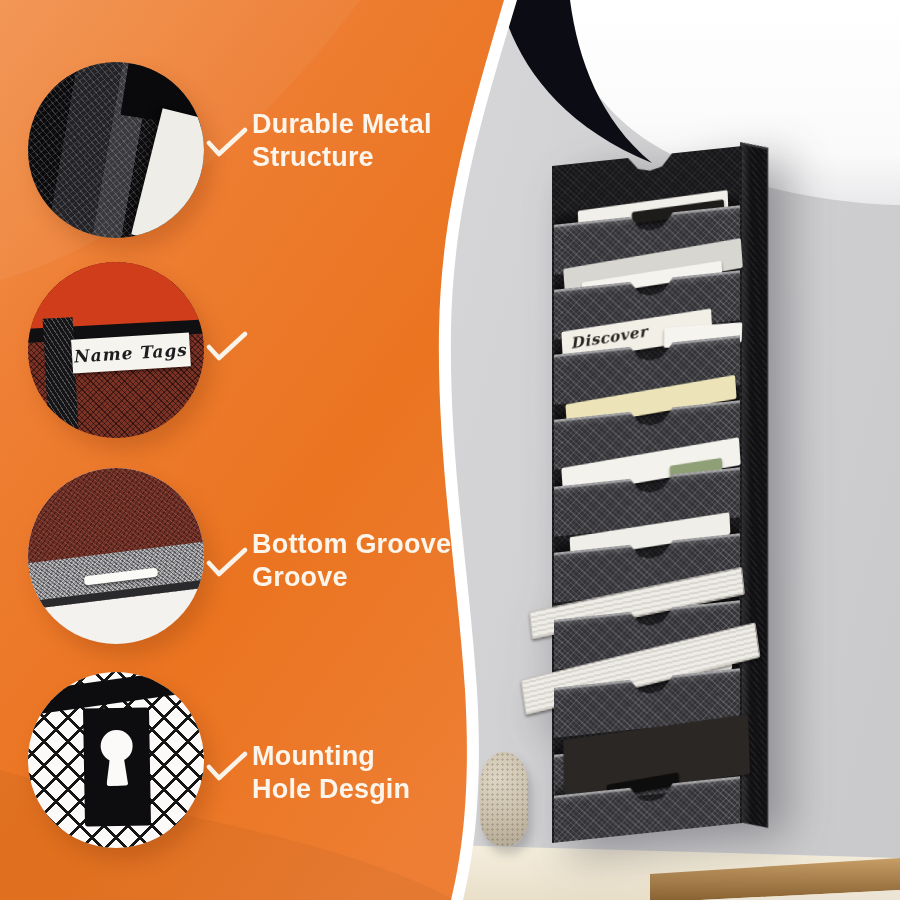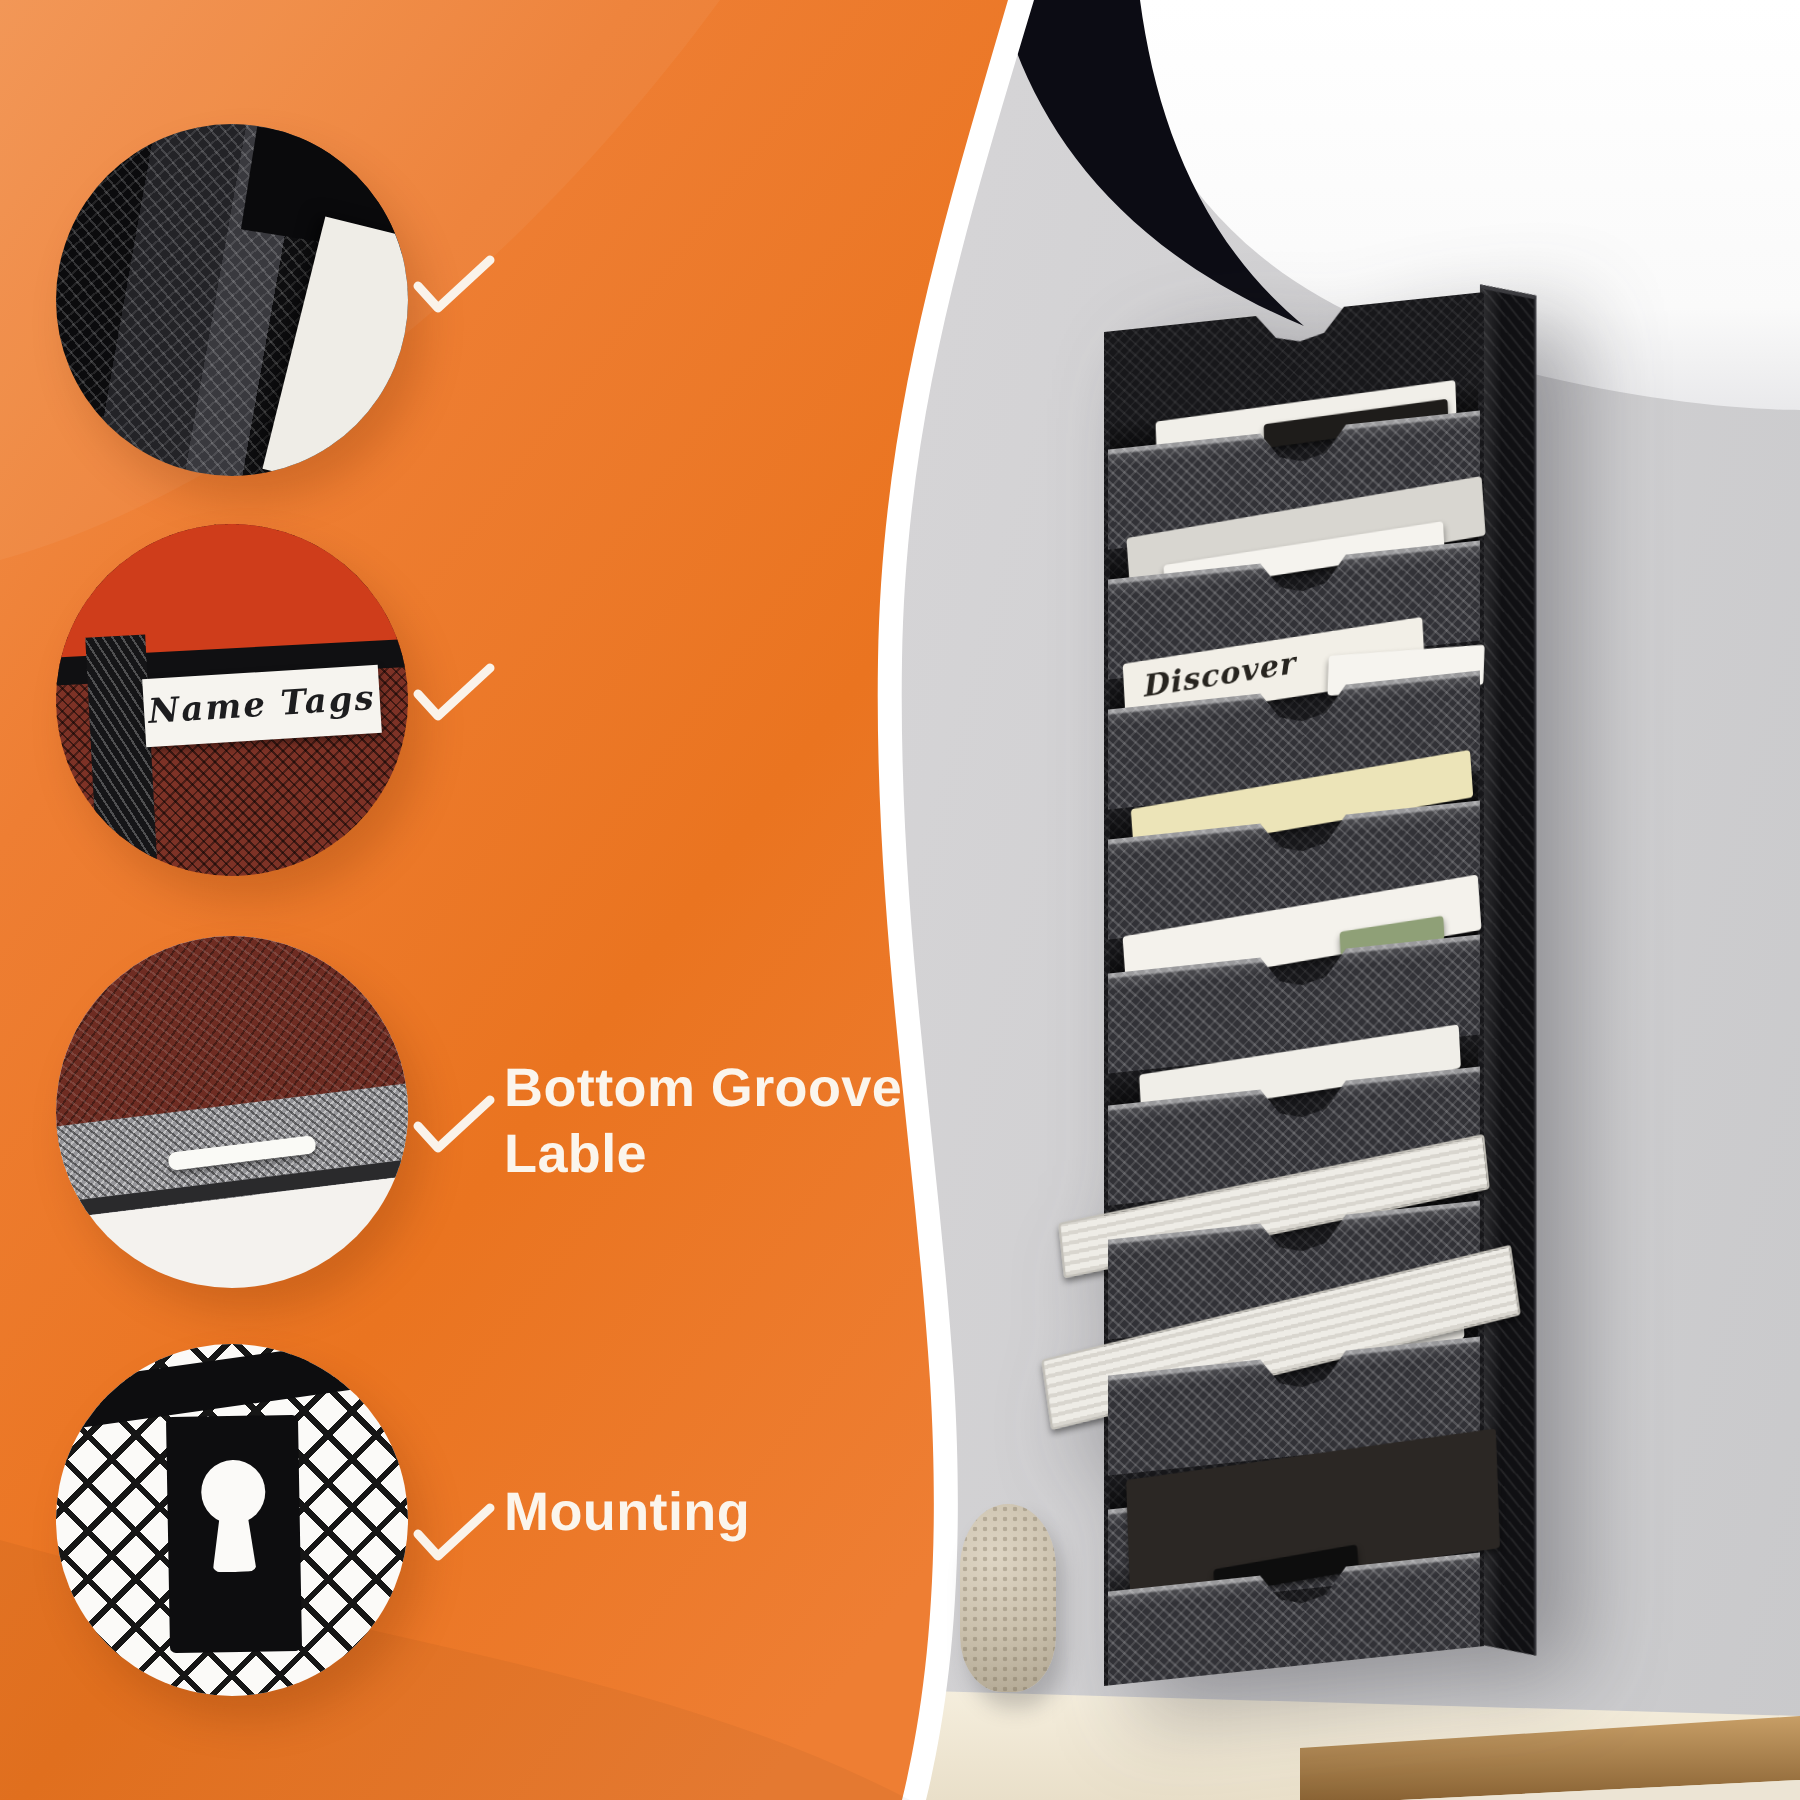--- a/index.html
+++ b/index.html
@@ -237,20 +237,24 @@
 
 
   <div class="feature-circle c1" style="top:62px">
     <div class="hatch"></div>
     <div class="glossy"></div>
     <div class="paper-wedge"></div>
   </div>
   <svg class="check" style="top:126px" viewBox="0 0 42 34">
     <polyline points="3,17 13,28 39,4" fill="none" stroke="#faf3ea" stroke-width="4.5" stroke-linecap="round" stroke-linejoin="round"></polyline>
   </svg>
+  <div class="feature-label" style="top:108px">
+    <div>Durable Metal</div>
+    <div>Structure</div>
+  </div>
 
   <div class="feature-circle c2" style="top:262px">
     <div class="mesh"></div>
     <div class="top-red"></div>
     <div class="dark-rail"></div>
     <div class="side-mesh"></div>
     <div class="tag">
       <span>Name Tags</span>
     </div>
   </div>
@@ -262,31 +266,32 @@
     <div class="red-mesh"></div>
     <div class="silver-mesh"></div>
     <div class="groove"></div>
     <div class="pen"></div>
   </div>
   <svg class="check" style="top:546px" viewBox="0 0 42 34">
     <polyline points="3,17 13,28 39,4" fill="none" stroke="#faf3ea" stroke-width="4.5" stroke-linecap="round" stroke-linejoin="round"></polyline>
   </svg>
   <div class="feature-label" style="top:528px">
     <div>Bottom Groove</div>
-    <div>Lable</div>
+    <div>Groove</div>
   </div>
 
   <div class="feature-circle c4" style="top:672px">
     <div class="grid"></div>
     <div class="top-band"></div>
     <div class="plateK">
       <div class="hole-circle"></div>
       <div class="hole-slot"></div>
     </div>
   </div>
   <svg class="check" style="top:750px" viewBox="0 0 42 34">
     <polyline points="3,17 13,28 39,4" fill="none" stroke="#faf3ea" stroke-width="4.5" stroke-linecap="round" stroke-linejoin="round"></polyline>
   </svg>
   <div class="feature-label" style="top:740px">
     <div>Mounting</div>
+    <div>Hole Desgin</div>
   </div>
 
 </div>
 
 </body></html>

